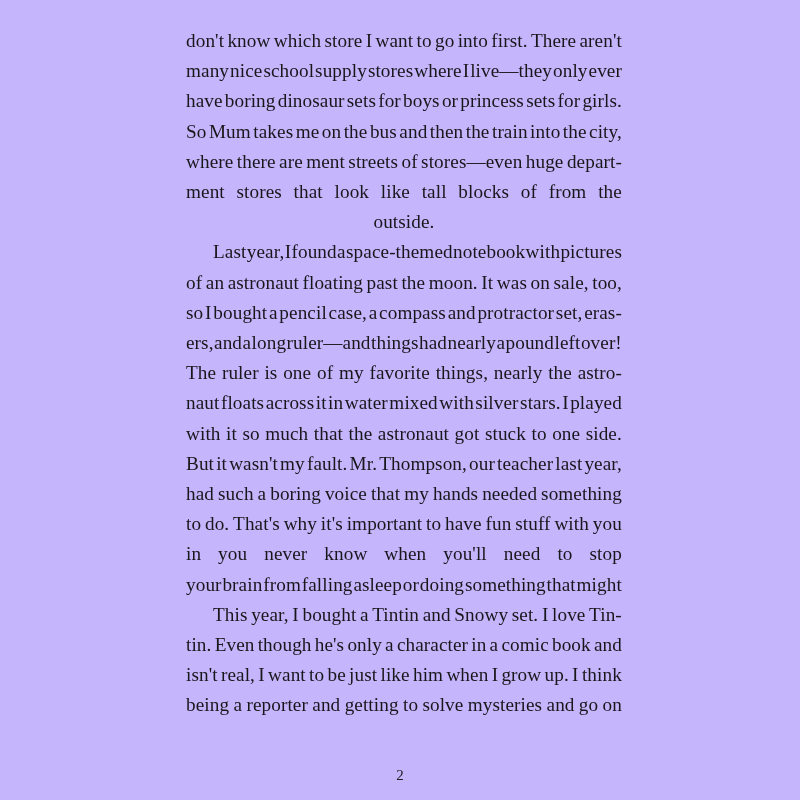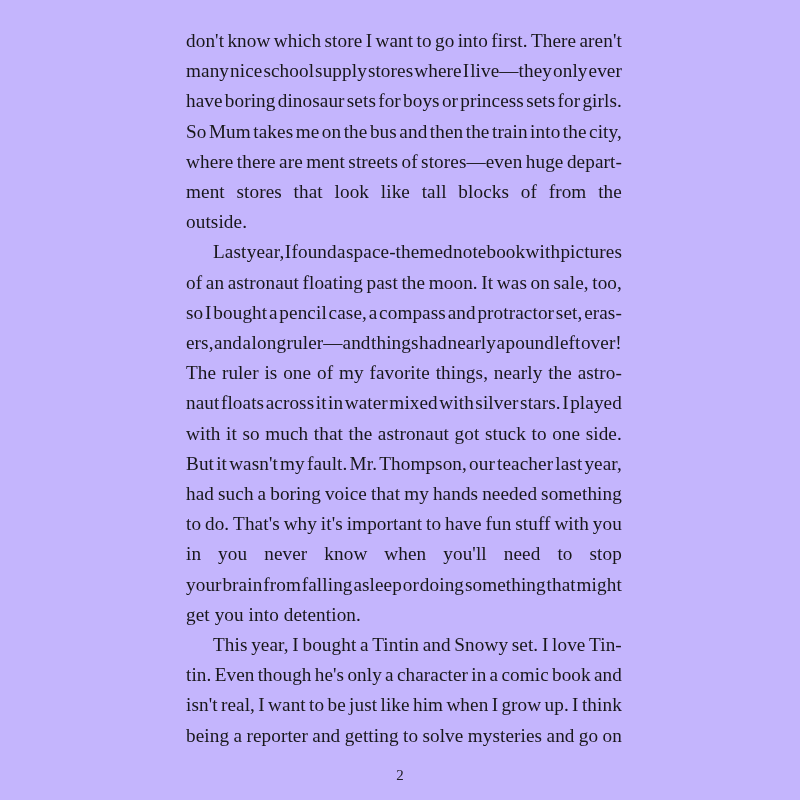--- a/index.html
+++ b/index.html
@@ -47,20 +47,21 @@
     display: flex;
     flex-direction: row;
     justify-content: space-between;
     white-space: normal;
   }
   .line.justify > .w {
     white-space: pre;
   }
   .line.last {
     display: block;
+    text-align: center;
   }
   .line.indent {
     text-indent: 0;
   }
   .line.justify.indent {
     padding-left: 27px;
     box-sizing: border-box;
     width: 436px;
   }
   .folio {
@@ -314,21 +315,20 @@
           <span class="w">brain</span>
           <span class="w">from</span>
           <span class="w">falling</span>
           <span class="w">asleep</span>
           <span class="w">or</span>
           <span class="w">doing</span>
           <span class="w">something</span>
           <span class="w">that</span>
           <span class="w">might</span>
         </span>
-      <span class="line last">get you into detention.</span>
     </p>
 
     <p class="para">
       <span class="line justify indent">
           <span class="w">This</span>
           <span class="w">year,</span>
           <span class="w">I</span>
           <span class="w">bought</span>
           <span class="w">a</span>
           <span class="w">Tintin</span>

